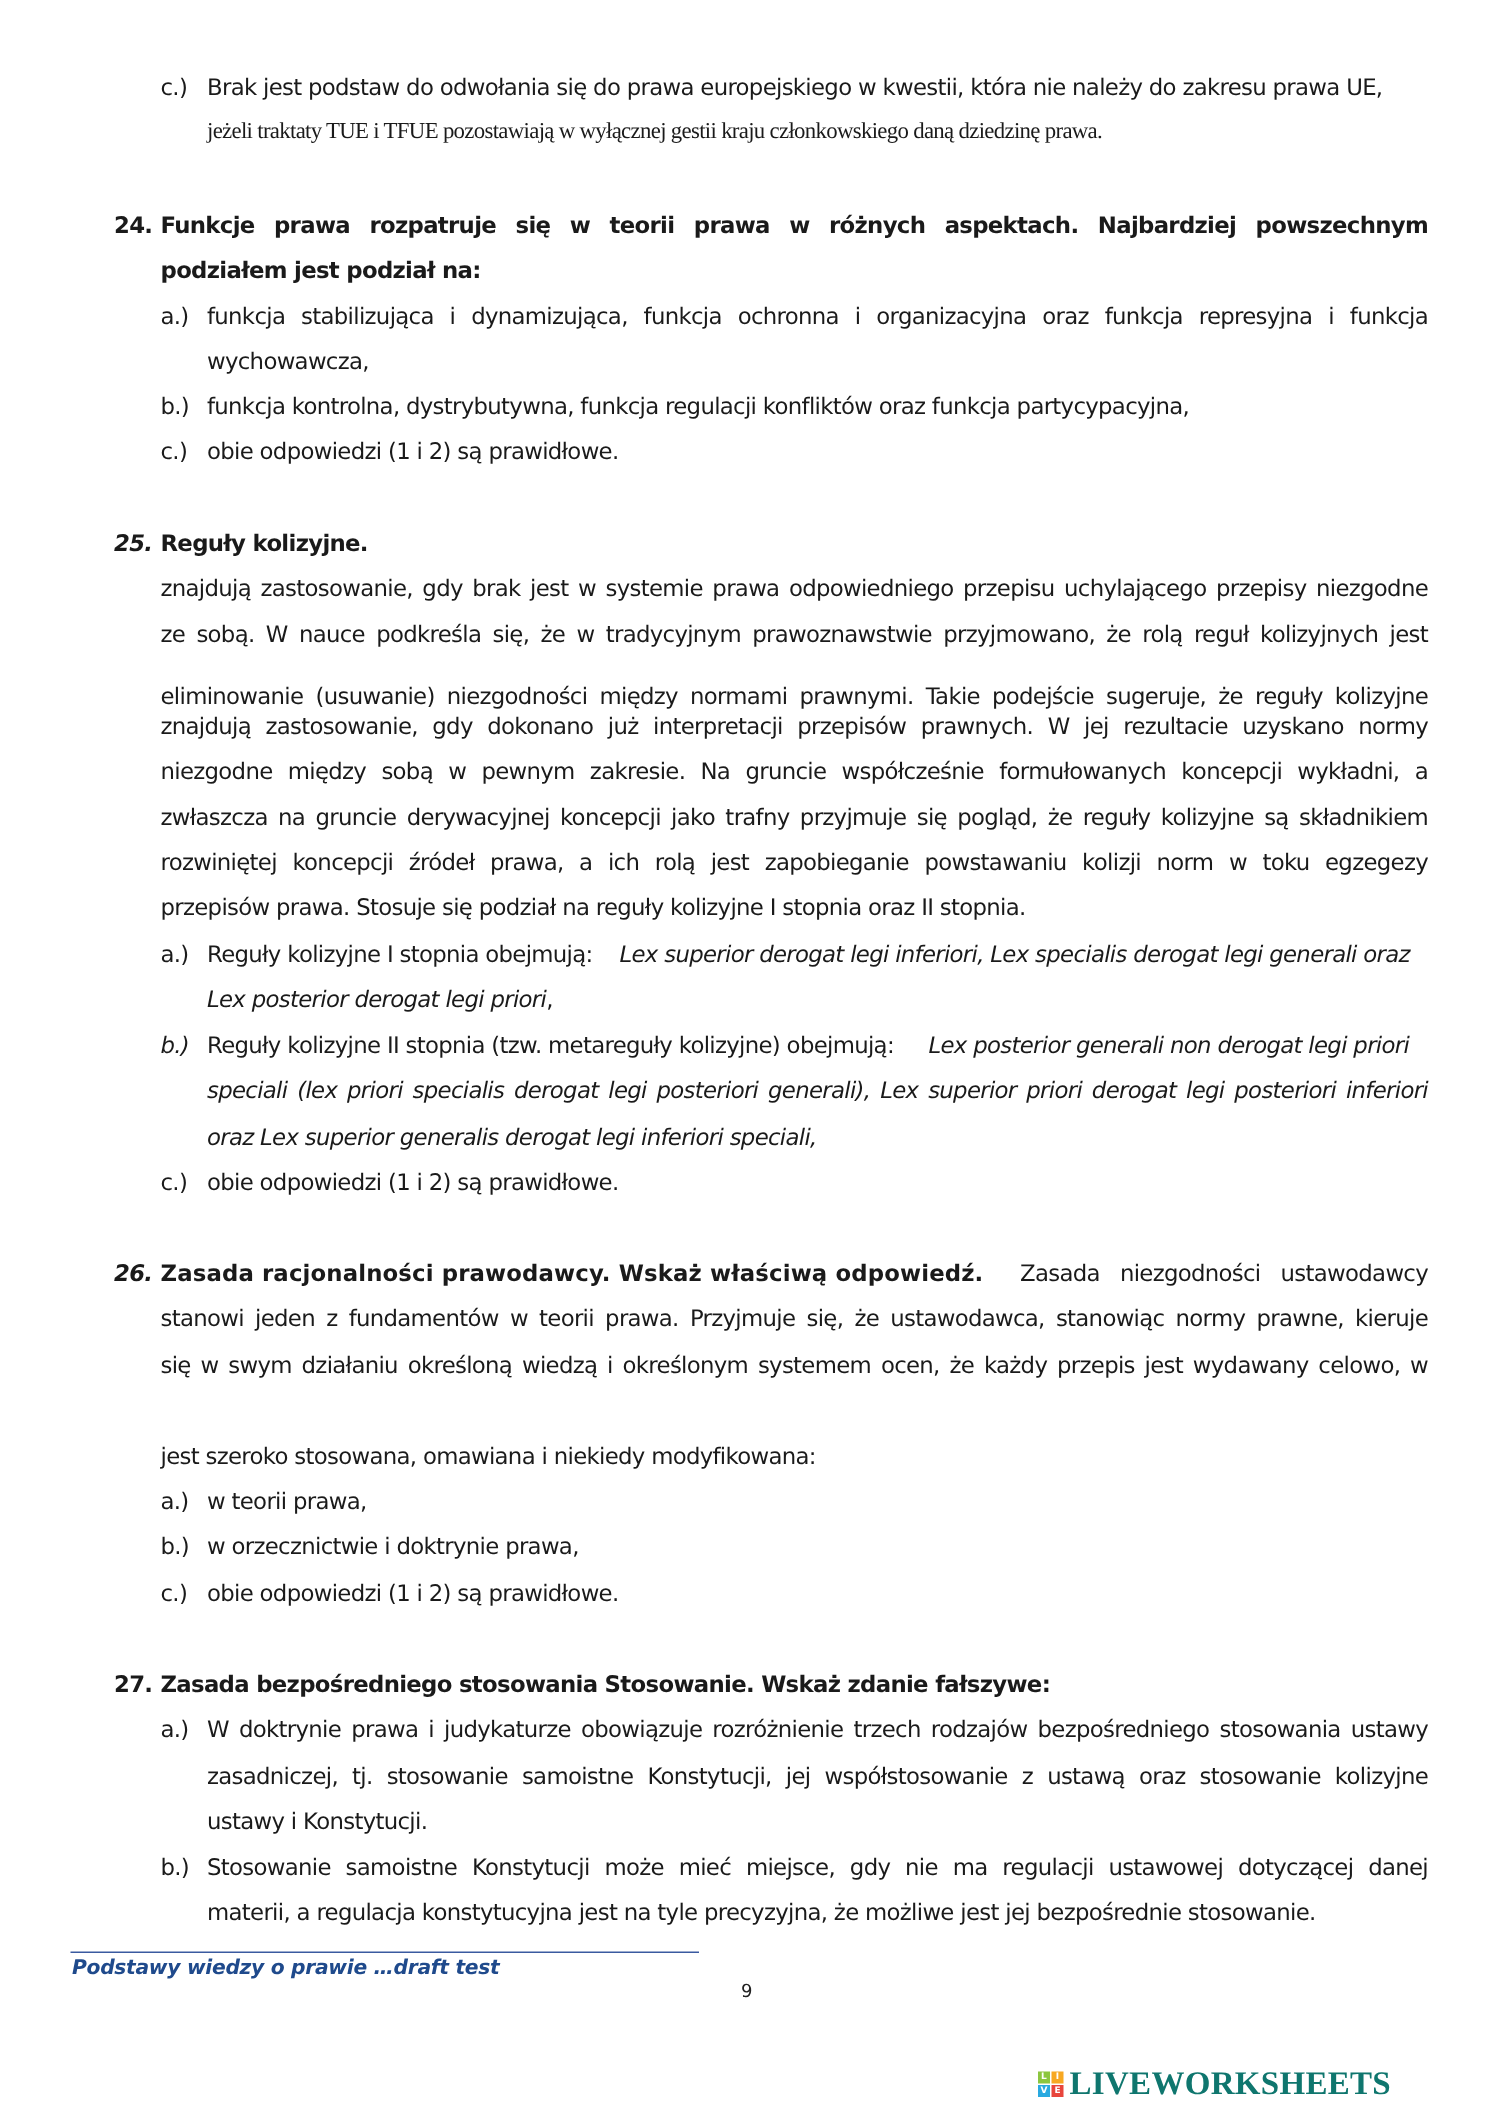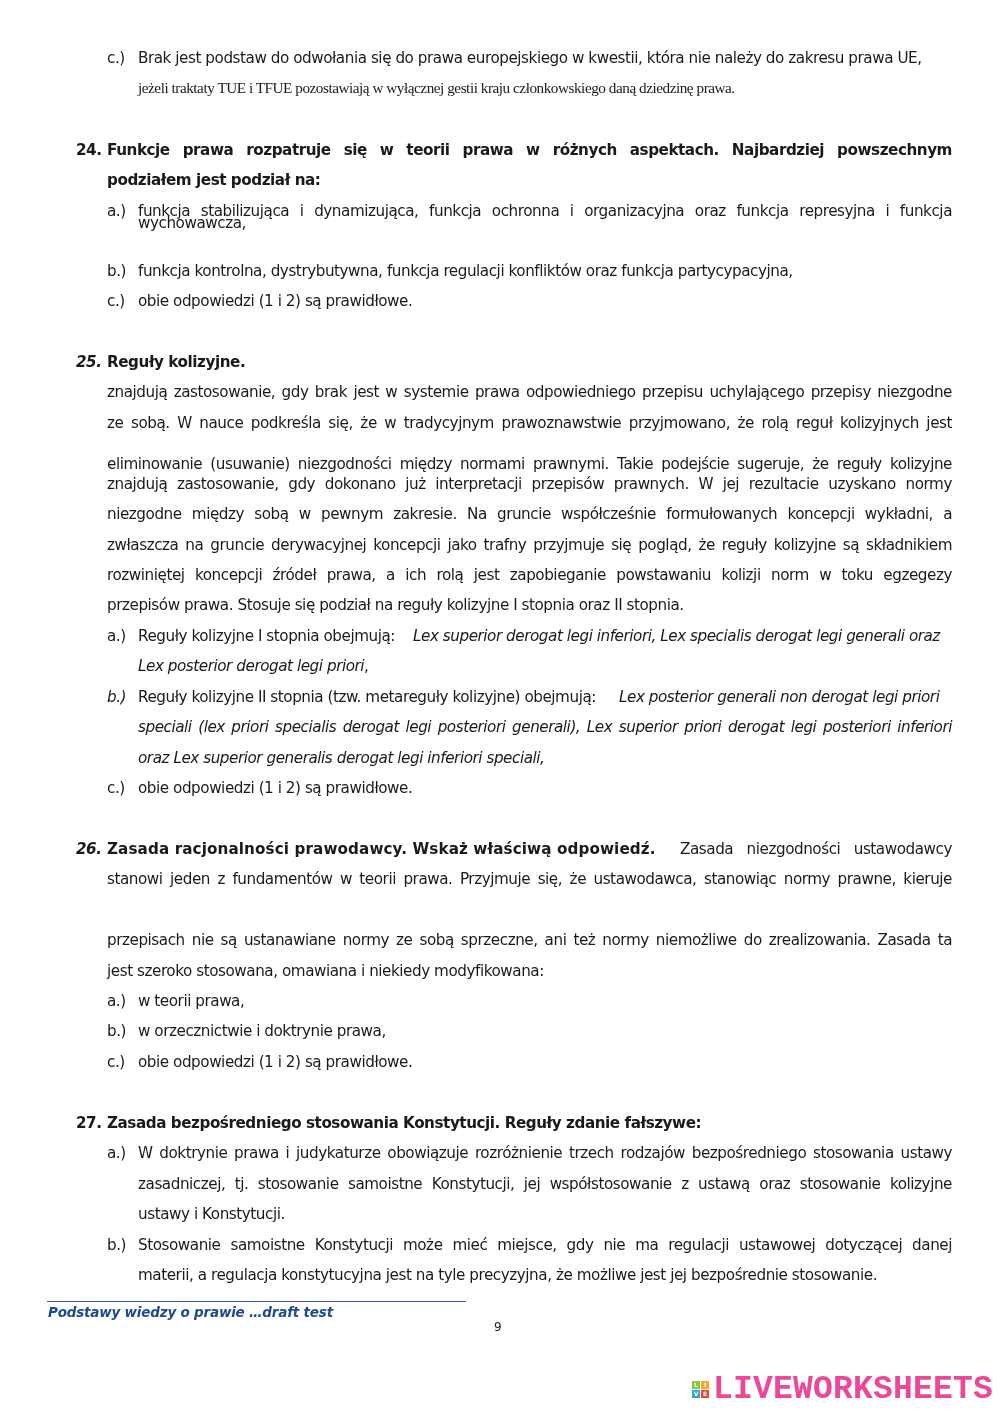--- a/index.html
+++ b/index.html
@@ -9,38 +9,38 @@
   .line { position: absolute; font-size: 15.2px; white-space: nowrap; letter-spacing: -0.45px; line-height: 20px; }
   .just { text-align: justify; text-align-last: justify; white-space: normal; }
   .b { font-weight: bold; }
   .i { font-style: italic; }
   .footer-rule { position: absolute; left: 47px; top: 1301px; width: 419px; height: 0; border-top: 1.5px solid #3a5aa0; }
   .footer-title { position: absolute; left: 48px; top: 1304px; font-size: 13.5px; font-weight: bold; font-style: italic; color: #1f4a8c; letter-spacing: -0.2px; }
   .page-num { position: absolute; left: 494px; top: 1320px; font-size: 12px; color: #222; }
   .lw-logo { position: absolute; left: 692px; top: 1372px; height: 34px; display: flex; align-items: center; }
   .lw-blocks { display: grid; grid-template-columns: 8px 8px; grid-template-rows: 8px 8px; gap: 1px; margin-right: 4px; }
   .lw-blocks span { display: block; font-size: 6px; color: #fff; text-align: center; line-height: 8px; font-weight: bold; }
-  .lw-text { font-family: Liberation Mono, monospace; font-weight: bold; font-size: 33px; color: #ec4899; letter-spacing: 0.2px; }
+  .lw-text { font-family: Liberation Serif, serif; font-weight: bold; font-size: 22px; color: #0f766e; letter-spacing: 0.2px; }
 </style>
 </head>
 <body>
 
 <div class="page">
 
   <span class="line" style="left:107px;top:48px;">c.)</span>
   <span class="line" style="left:138px;top:48px;">Brak jest podstaw do odwołania się do prawa europejskiego w kwestii, która nie należy do zakresu prawa UE,</span>
   <span class="line" style="left:138px;top:78px;font-family:Liberation Serif, serif;">jeżeli traktaty TUE i TFUE pozostawiają w wyłącznej gestii kraju członkowskiego daną dziedzinę prawa.</span>
 
   <span class="line b" style="left:76px;top:140px;">24.</span>
   <span class="line b just" style="left:107px;top:140px;width:845px;">Funkcje prawa rozpatruje się w teorii prawa w różnych aspektach. Najbardziej powszechnym</span>
   <span class="line b" style="left:107px;top:170px;">podziałem jest podział na:</span>
 
   <span class="line" style="left:107px;top:201px;">a.)</span>
   <span class="line just" style="left:138px;top:201px;width:814px;">funkcja stabilizująca i dynamizująca, funkcja ochronna i organizacyjna oraz funkcja represyjna i funkcja</span>
-  <span class="line" style="left:138px;top:213px;text-align:right;">wychowawcza,</span>
+  <span class="line" style="left:138px;top:231px;text-align:right;">wychowawcza,</span>
   <span class="line" style="left:107px;top:261px;">b.)</span>
   <span class="line" style="left:138px;top:261px;">funkcja kontrolna, dystrybutywna, funkcja regulacji konfliktów oraz funkcja partycypacyjna,</span>
   <span class="line" style="left:107px;top:291px;">c.)</span>
   <span class="line" style="left:138px;top:291px;">obie odpowiedzi (1 i 2) są prawidłowe.</span>
 
   <span class="line b i" style="left:76px;top:352px;">25.</span>
   <span class="line b" style="left:107px;top:352px;">Reguły kolizyjne.</span>
   <span class="line just" style="left:107px;top:382px;width:845px;">znajdują zastosowanie, gdy brak jest w systemie prawa odpowiedniego przepisu uchylającego przepisy niezgodne</span>
   <span class="line just" style="left:107px;top:413px;width:845px;">ze sobą. W nauce podkreśla się, że w tradycyjnym prawoznawstwie przyjmowano, że rolą reguł kolizyjnych jest</span>
   <span class="line just" style="left:107px;top:454px;width:845px;">eliminowanie (usuwanie) niezgodności między normami prawnymi. Takie podejście sugeruje, że reguły kolizyjne</span>
@@ -60,32 +60,32 @@
   <span class="line i" style="left:619px;top:687px;">Lex posterior generali non derogat legi priori</span>
   <span class="line i" style="left:138px;top:748px;">oraz Lex superior generalis derogat legi inferiori speciali,</span>
   <span class="line i just" style="left:138px;top:717px;width:814px;">speciali (lex priori specialis derogat legi posteriori generali), Lex superior priori derogat legi posteriori inferiori</span>
   <span class="line" style="left:107px;top:778px;">c.)</span>
   <span class="line" style="left:138px;top:778px;">obie odpowiedzi (1 i 2) są prawidłowe.</span>
 
   <span class="line b i" style="left:76px;top:839px;">26.</span>
   <span class="line b" style="left:107px;top:839px;letter-spacing:0.1px;">Zasada racjonalności prawodawcy. Wskaż właściwą odpowiedź.</span>
   <span class="line just" style="left:680px;top:839px;width:272px;">Zasada niezgodności ustawodawcy</span>
   <span class="line just" style="left:107px;top:869px;width:845px;">stanowi jeden z fundamentów w teorii prawa. Przyjmuje się, że ustawodawca, stanowiąc normy prawne, kieruje</span>
-  <span class="line just" style="left:107px;top:930px;width:845px;">przepisach nie są ustanawiane normy ze sobą sprzeczne, ani też normy niemożliwe do zrealizowania. Zasada ta</span>
+  <span class="line just" style="left:107px;top:900px;width:845px;">się w swym działaniu określoną wiedzą i określonym systemem ocen, że każdy przepis jest wydawany celowo, w</span>
   <span class="line" style="left:107px;top:961px;">jest szeroko stosowana, omawiana i niekiedy modyfikowana:</span>
 
   <span class="line" style="left:107px;top:991px;">a.)</span>
   <span class="line" style="left:138px;top:991px;">w teorii prawa,</span>
   <span class="line" style="left:107px;top:1021px;">b.)</span>
   <span class="line" style="left:138px;top:1021px;">w orzecznictwie i doktrynie prawa,</span>
   <span class="line" style="left:107px;top:1052px;">c.)</span>
   <span class="line" style="left:138px;top:1052px;">obie odpowiedzi (1 i 2) są prawidłowe.</span>
 
   <span class="line b" style="left:76px;top:1113px;">27.</span>
-  <span class="line b" style="left:107px;top:1113px;">Zasada bezpośredniego stosowania Konstytucji. Reguły zdanie fałszywe:</span>
+  <span class="line b" style="left:107px;top:1113px;">Zasada bezpośredniego stosowania Stosowanie. Wskaż zdanie fałszywe:</span>
 
   <span class="line" style="left:107px;top:1143px;">a.)</span>
   <span class="line just" style="left:138px;top:1143px;width:814px;">W doktrynie prawa i judykaturze obowiązuje rozróżnienie trzech rodzajów bezpośredniego stosowania ustawy</span>
   <span class="line just" style="left:138px;top:1174px;width:814px;">zasadniczej, tj. stosowanie samoistne Konstytucji, jej współstosowanie z ustawą oraz stosowanie kolizyjne</span>
   <span class="line" style="left:138px;top:1204px;">ustawy i Konstytucji.</span>
   <span class="line" style="left:107px;top:1235px;">b.)</span>
   <span class="line just" style="left:138px;top:1235px;width:814px;">Stosowanie samoistne Konstytucji może mieć miejsce, gdy nie ma regulacji ustawowej dotyczącej danej</span>
   <span class="line" style="left:138px;top:1265px;">materii, a regulacja konstytucyjna jest na tyle precyzyjna, że możliwe jest jej bezpośrednie stosowanie.</span>
 
   <div class="footer-rule"></div>

